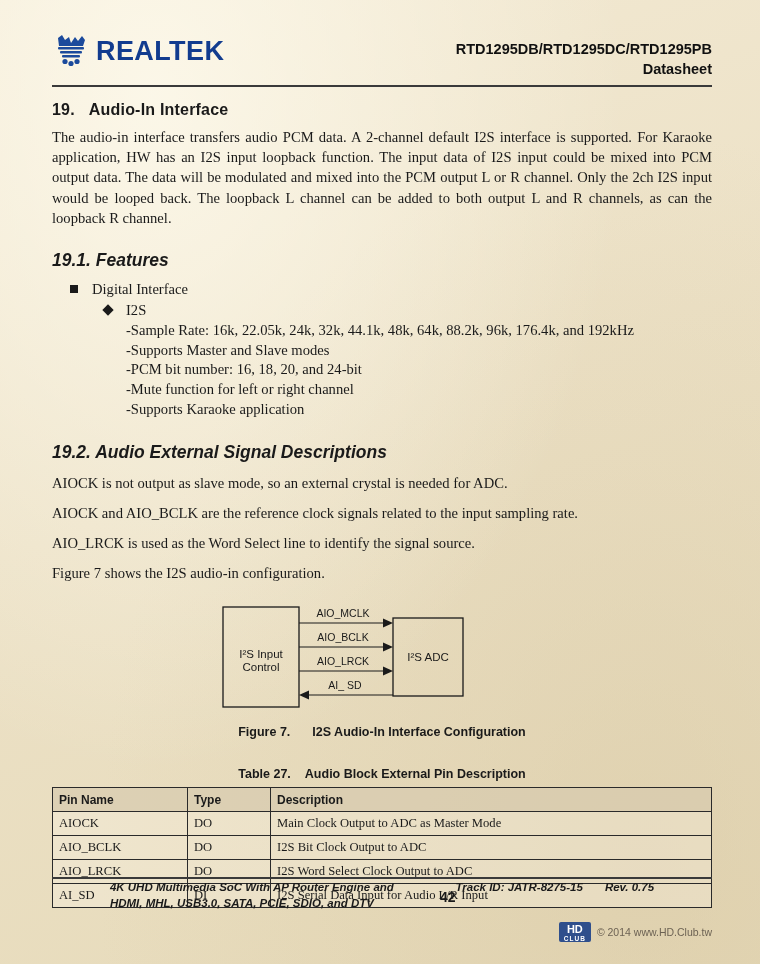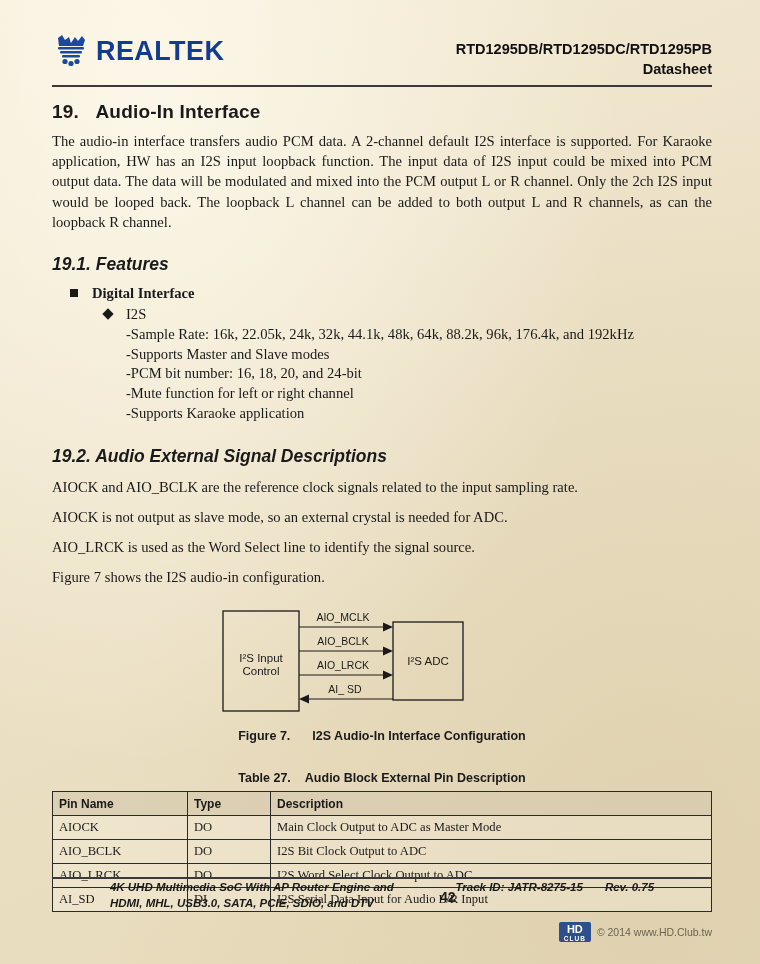--- a/index.html
+++ b/index.html
@@ -62,21 +62,21 @@
     font-weight: bold;
     font-size: 14.5px;
     color: #101010;
     line-height: 1.35;
     padding-top: 6px;
   }
 
   
   h1.sec {
     font-family: "Liberation Sans", sans-serif;
-    font-size: 19px;
+    font-size: 16px;
     font-weight: bold;
     margin: 14px 0 8px 0;
     letter-spacing: 0.2px;
   }
   h2.subsec {
     font-family: "Liberation Sans", sans-serif;
     font-style: italic;
     font-size: 17.5px;
     font-weight: bold;
     margin: 22px 0 10px 0;
@@ -89,21 +89,20 @@
   }
   p.tight { }
 
   
   .bullet-l1 {
     margin: 6px 0 4px 18px;
     font-size: 14.6px;
     display: flex;
     gap: 14px;
     align-items: baseline;
-    font-weight: bold;
   }
   .sq {
     display: inline-block;
     width: 8px; height: 8px;
     background: #1a1a1a;
     position: relative;
     top: -1px;
     flex: none;
   }
   .bullet-l2 {
@@ -279,22 +278,22 @@
     </div>
 
     <div class="dashline">-Sample Rate: 16k, 22.05k, 24k, 32k, 44.1k, 48k, 64k, 88.2k, 96k, 176.4k, and 192kHz</div>
     <div class="dashline">-Supports Master and Slave modes</div>
     <div class="dashline">-PCM bit number: 16, 18, 20, and 24-bit</div>
     <div class="dashline">-Mute function for left or right channel</div>
     <div class="dashline">-Supports Karaoke application</div>
 
     <h2 class="subsec">19.2.  Audio External Signal Descriptions</h2>
 
+    <p class="body">AIOCK is not output as slave mode, so an external crystal is needed for ADC.</p>
     <p class="body">AIOCK and AIO_BCLK are the reference clock signals related to the input sampling rate.</p>
-    <p class="body">AIOCK is not output as slave mode, so an external crystal is needed for ADC.</p>
     <p class="body">AIO_LRCK is used as the Word Select line to identify the signal source.</p>
     <p class="body">Figure 7 shows the I2S audio-in configuration.</p>
 
     <div class="figure-wrap">
       <svg class="fig-svg" width="330" height="118" viewBox="0 0 330 118">
 
         <rect x="6" y="6" width="76" height="100" fill="none" stroke="#1a1a1a" stroke-width="1.3"></rect>
         <text x="44" y="57" text-anchor="middle" font-family="Liberation Sans, sans-serif" font-size="11.5" fill="#1a1a1a">I²S Input</text>
         <text x="44" y="70" text-anchor="middle" font-family="Liberation Sans, sans-serif" font-size="11.5" fill="#1a1a1a">Control</text>
 

